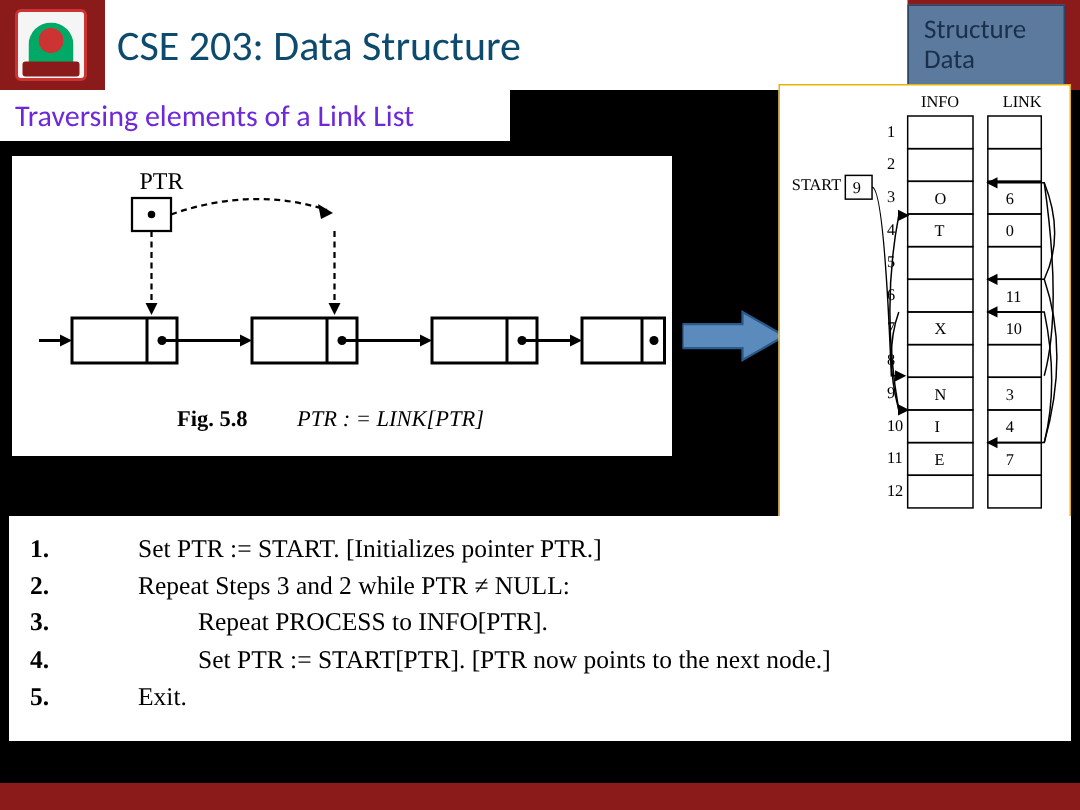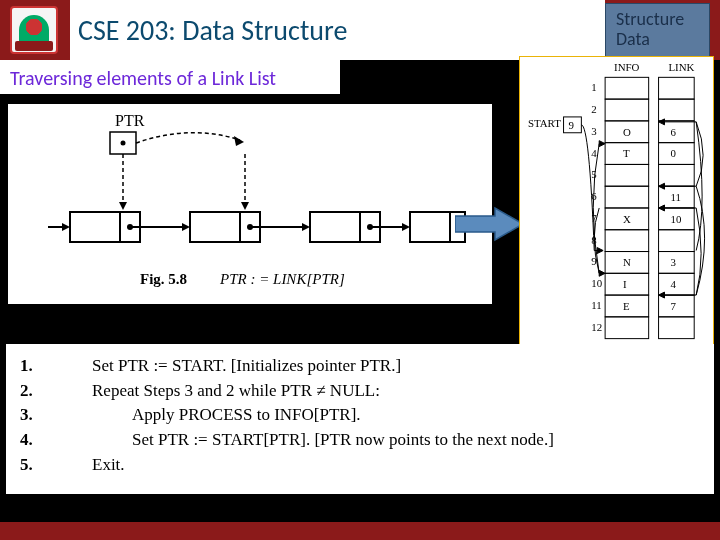--- a/index.html
+++ b/index.html
@@ -9,21 +9,21 @@
   .logo { width: 48px; height: 48px; background: #f5f5f5; border: 2px solid #c33; border-radius: 4px; display: flex; align-items: center; justify-content: center; margin-right: 12px; }
   .logo-inner { width: 30px; height: 30px; background: radial-gradient(circle at 50% 40%, #c33 35%, transparent 36%), linear-gradient(#0a6 60%, #0a6); border-radius: 50% 50% 0 0; position: relative; }
   .logo-inner::after { content:""; position:absolute; bottom:-6px; left:-4px; width:38px; height:10px; background:#8b1a1a; border-radius:2px; }
   .title { color: #0c4a6e; font-size: 28px; background: #fff; flex: 1; height: 100%; display: flex; align-items: center; padding-left: 8px; }
   .badge { background: #5b7a9e; border: 1px solid #2a4866; color: #1a2f4a; padding: 6px 10px; font-size: 18px; line-height: 1.1; width: 105px; }
   
   .subtitle { background: #fff; color: #6d28d9; font-size: 20px; padding: 6px 10px 4px; width: 340px; }
   
   .content { background: #000; position: relative; height: 420px; }
   
-  .panel-left { position: absolute; top: 10px; left: 8px; width: 484px; height: 200px; background: #fff; }
+  .panel-left { position: absolute; top: 10px; left: 8px; width: 440px; height: 200px; background: #fff; }
   .panel-left svg { width: 100%; height: 100%; }
   
   .arrow-big { position: absolute; top: 110px; left: 455px; }
   
   .panel-right { position: absolute; top: -38px; right: 6px; width: 195px; height: 300px; background: #fff; border: 1px solid #eab308; }
   .panel-right svg { width: 100%; height: 100%; }
   
   .panel-algo { position: absolute; top: 250px; left: 6px; right: 6px; height: 150px; background: #fff; padding: 10px 14px; font-family: "Times New Roman", serif; font-size: 17px; line-height: 1.45; }
   .algo-line { display: flex; }
   .algo-num { font-weight: bold; width: 24px; }
@@ -176,21 +176,21 @@
         <div class="algo-line">
           <div class="algo-num">1.</div>
           <div class="algo-text">Set PTR := START. [Initializes pointer PTR.]</div>
         </div>
         <div class="algo-line">
           <div class="algo-num">2.</div>
           <div class="algo-text">Repeat Steps 3 and 2 while PTR ≠ NULL:</div>
         </div>
         <div class="algo-line">
           <div class="algo-num">3.</div>
-          <div class="algo-text indent">Apply PROCESS to INFO[PTR].</div>
+          <div class="algo-text indent">Repeat PROCESS to INFO[PTR].</div>
         </div>
         <div class="algo-line">
           <div class="algo-num">4.</div>
           <div class="algo-text indent">Set PTR := START[PTR]. [PTR now points to the next node.]</div>
         </div>
         <div class="algo-line">
           <div class="algo-num">5.</div>
           <div class="algo-text">Exit.</div>
         </div>
       </div>

